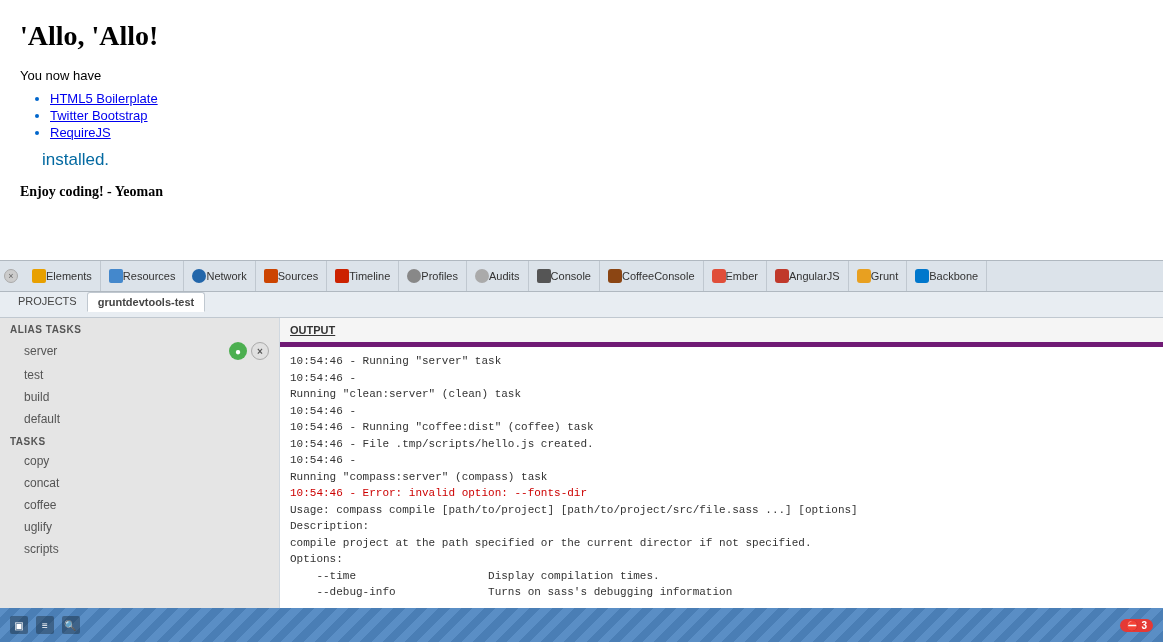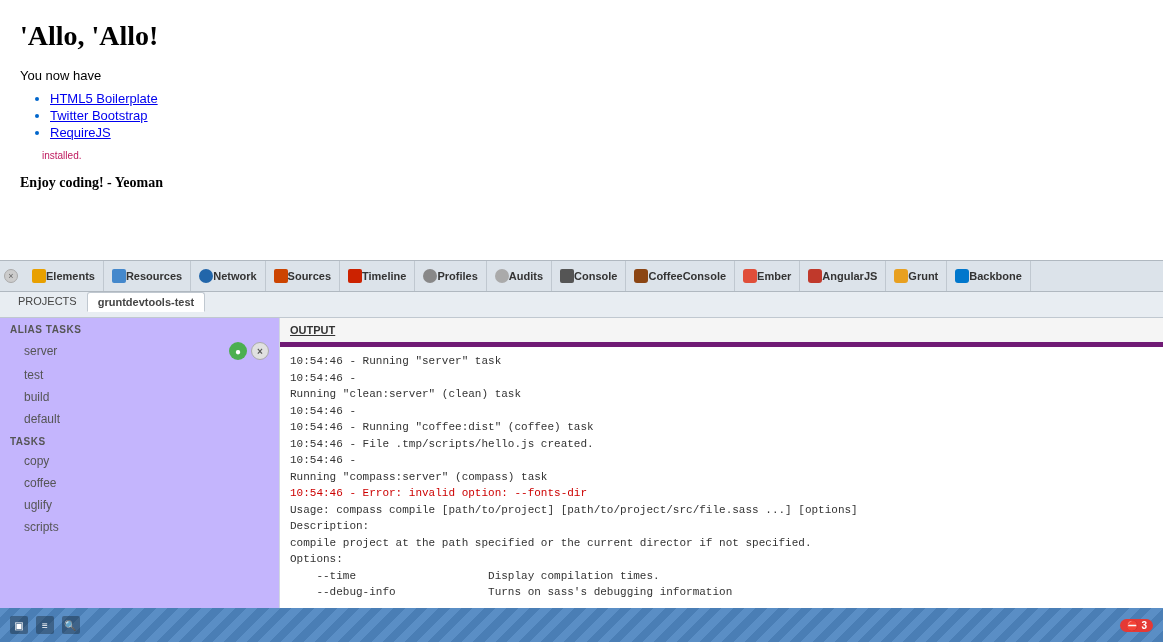--- a/index.html
+++ b/index.html
@@ -26,23 +26,23 @@
       list-style: disc;
       margin-left: 30px;
       margin-bottom: 10px;
       font-size: 13px;
     }
     .main-list li {
       margin-bottom: 2px;
       color: #0066cc;
     }
     .installed-text {
-      font-size: 10px;
+      font-size: 17px;
       margin-bottom: 14px;
-      color: #be185d;
+      color: #0369a1;
       padding-left: 22px;
     }
     .enjoy-text {
       font-size: 14px;
       font-weight: bold;
       font-family: Georgia, serif;
     }
 
     
     .devtools-toolbar {
@@ -79,21 +79,20 @@
     .toolbar-tab {
       display: flex;
       align-items: center;
       padding: 0 8px;
       height: 100%;
       cursor: pointer;
       font-size: 11px;
       color: #333;
       white-space: nowrap;
       border-right: 1px solid #c0c8d0;
-      font-weight: bold;
     }
 
     
     .project-tabs-bar {
       background: #e8edf2;
       border-bottom: 1px solid #c0c8d0;
       display: flex;
       align-items: flex-start;
       height: 26px;
       padding: 0 8px;
@@ -115,21 +114,21 @@
     
     .devtools-main {
       display: flex;
       height: calc(642px - 260px - 32px - 26px - 34px);
       overflow: hidden;
     }
 
     
     .sidebar {
       width: 280px;
-      background: #c4b5fd;
+      background: #e5e5e5;
       border-right: 1px solid #d0d8e0;
       overflow-y: auto;
       flex-shrink: 0;
     }
     .sidebar-section-header {
       font-size: 10px;
       font-weight: bold;
       color: #555;
       padding: 6px 10px 3px;
       text-transform: uppercase;
@@ -364,20 +363,23 @@
     <div class="sidebar-item">
       <span class="sidebar-item-label">build</span>
     </div>
     <div class="sidebar-item">
       <span class="sidebar-item-label">default</span>
     </div>
 
     <div class="sidebar-section-header">TASKS</div>
     <div class="sidebar-item">
       <span class="sidebar-item-label">copy</span>
+    </div>
+    <div class="sidebar-item">
+      <span class="sidebar-item-label">concat</span>
     </div>
     <div class="sidebar-item">
       <span class="sidebar-item-label">coffee</span>
     </div>
     <div class="sidebar-item">
       <span class="sidebar-item-label">uglify</span>
     </div>
     <div class="sidebar-item">
       <span class="sidebar-item-label">scripts</span>
     </div>

